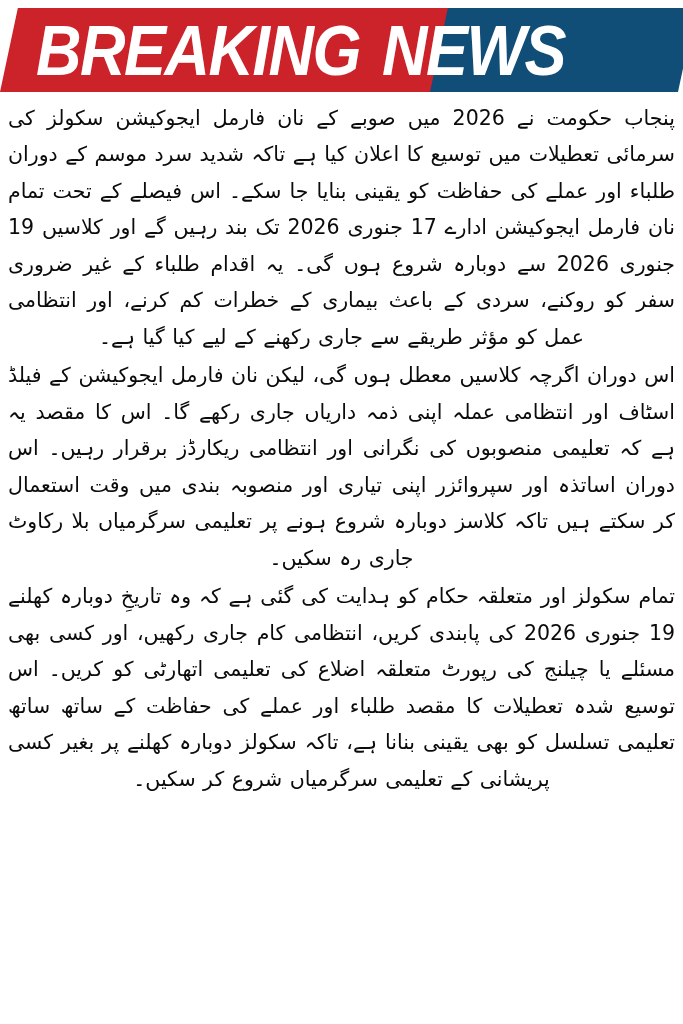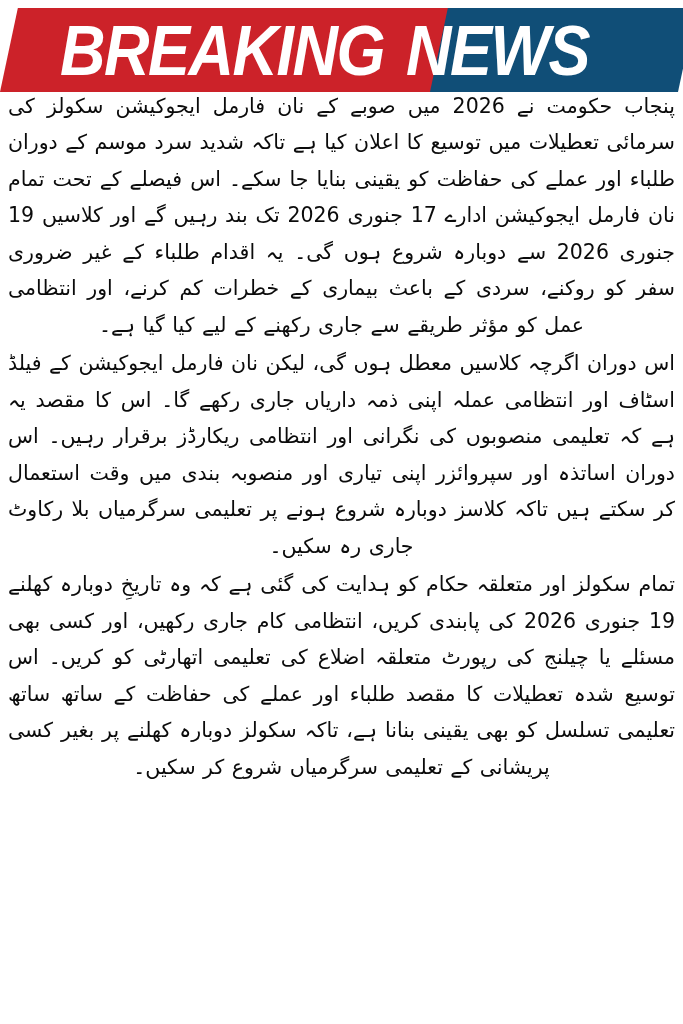--- a/index.html
+++ b/index.html
@@ -50,21 +50,20 @@
     transform: skewX(-12deg);
     transform-origin: bottom left;
   }
   .banner-text-wrap {
     position: absolute;
     inset: 0;
     display: flex;
     align-items: center;
     padding-left: 36px;
     box-sizing: border-box;
-    margin-left: 24px;
   }
   .banner-word {
     font-family: "Liberation Sans", "DejaVu Sans", sans-serif;
     font-weight: 700;
     font-style: italic;
     font-size: 63px;
     letter-spacing: -1.5px;
     color: #ffffff;
     line-height: 1;
     white-space: nowrap;
@@ -72,21 +71,21 @@
     transform-origin: center;
   }
   .banner-word.second {
     margin-left: 22px;
   }
 
   
   .article {
     position: absolute;
     left: 0;
-    top: 88px;
+    top: 100px;
     width: 683px;
     padding: 0 8px;
     box-sizing: border-box;
     direction: rtl;
     text-align: justify;
     text-align-last: center;
   }
   .para {
     margin: 0 0 2px 0;
     font-family: "DejaVu Sans", "Liberation Sans", sans-serif;

